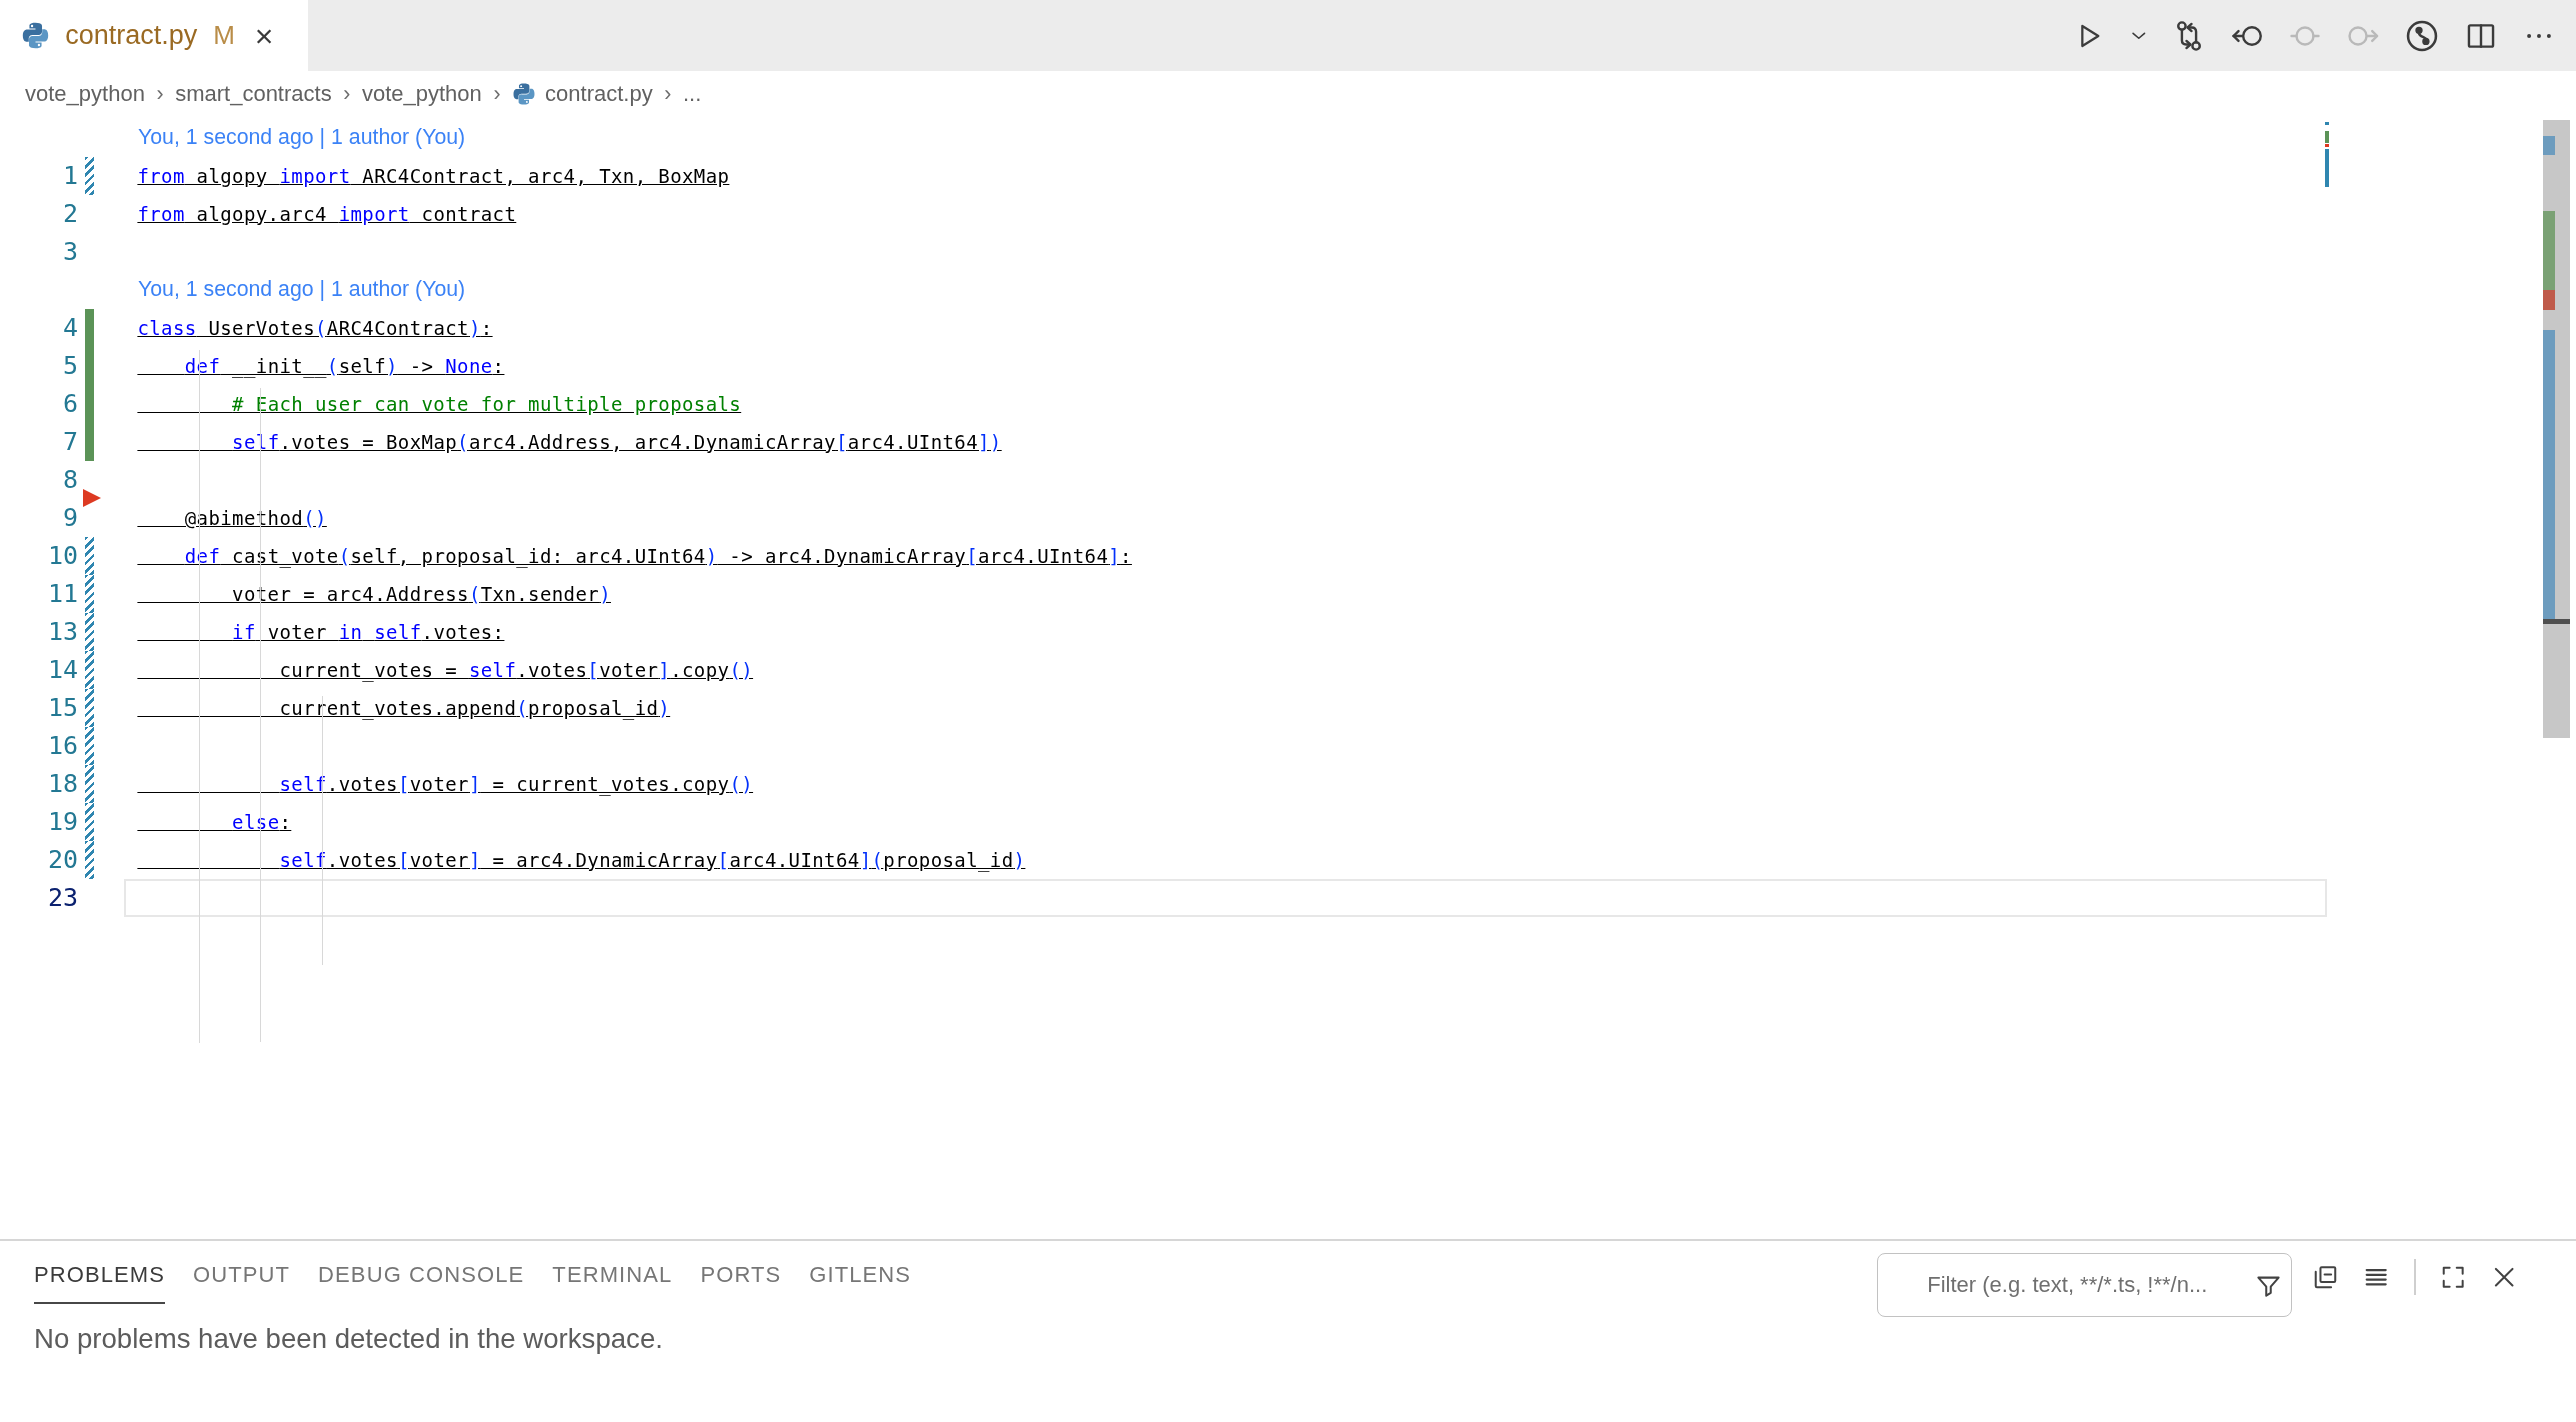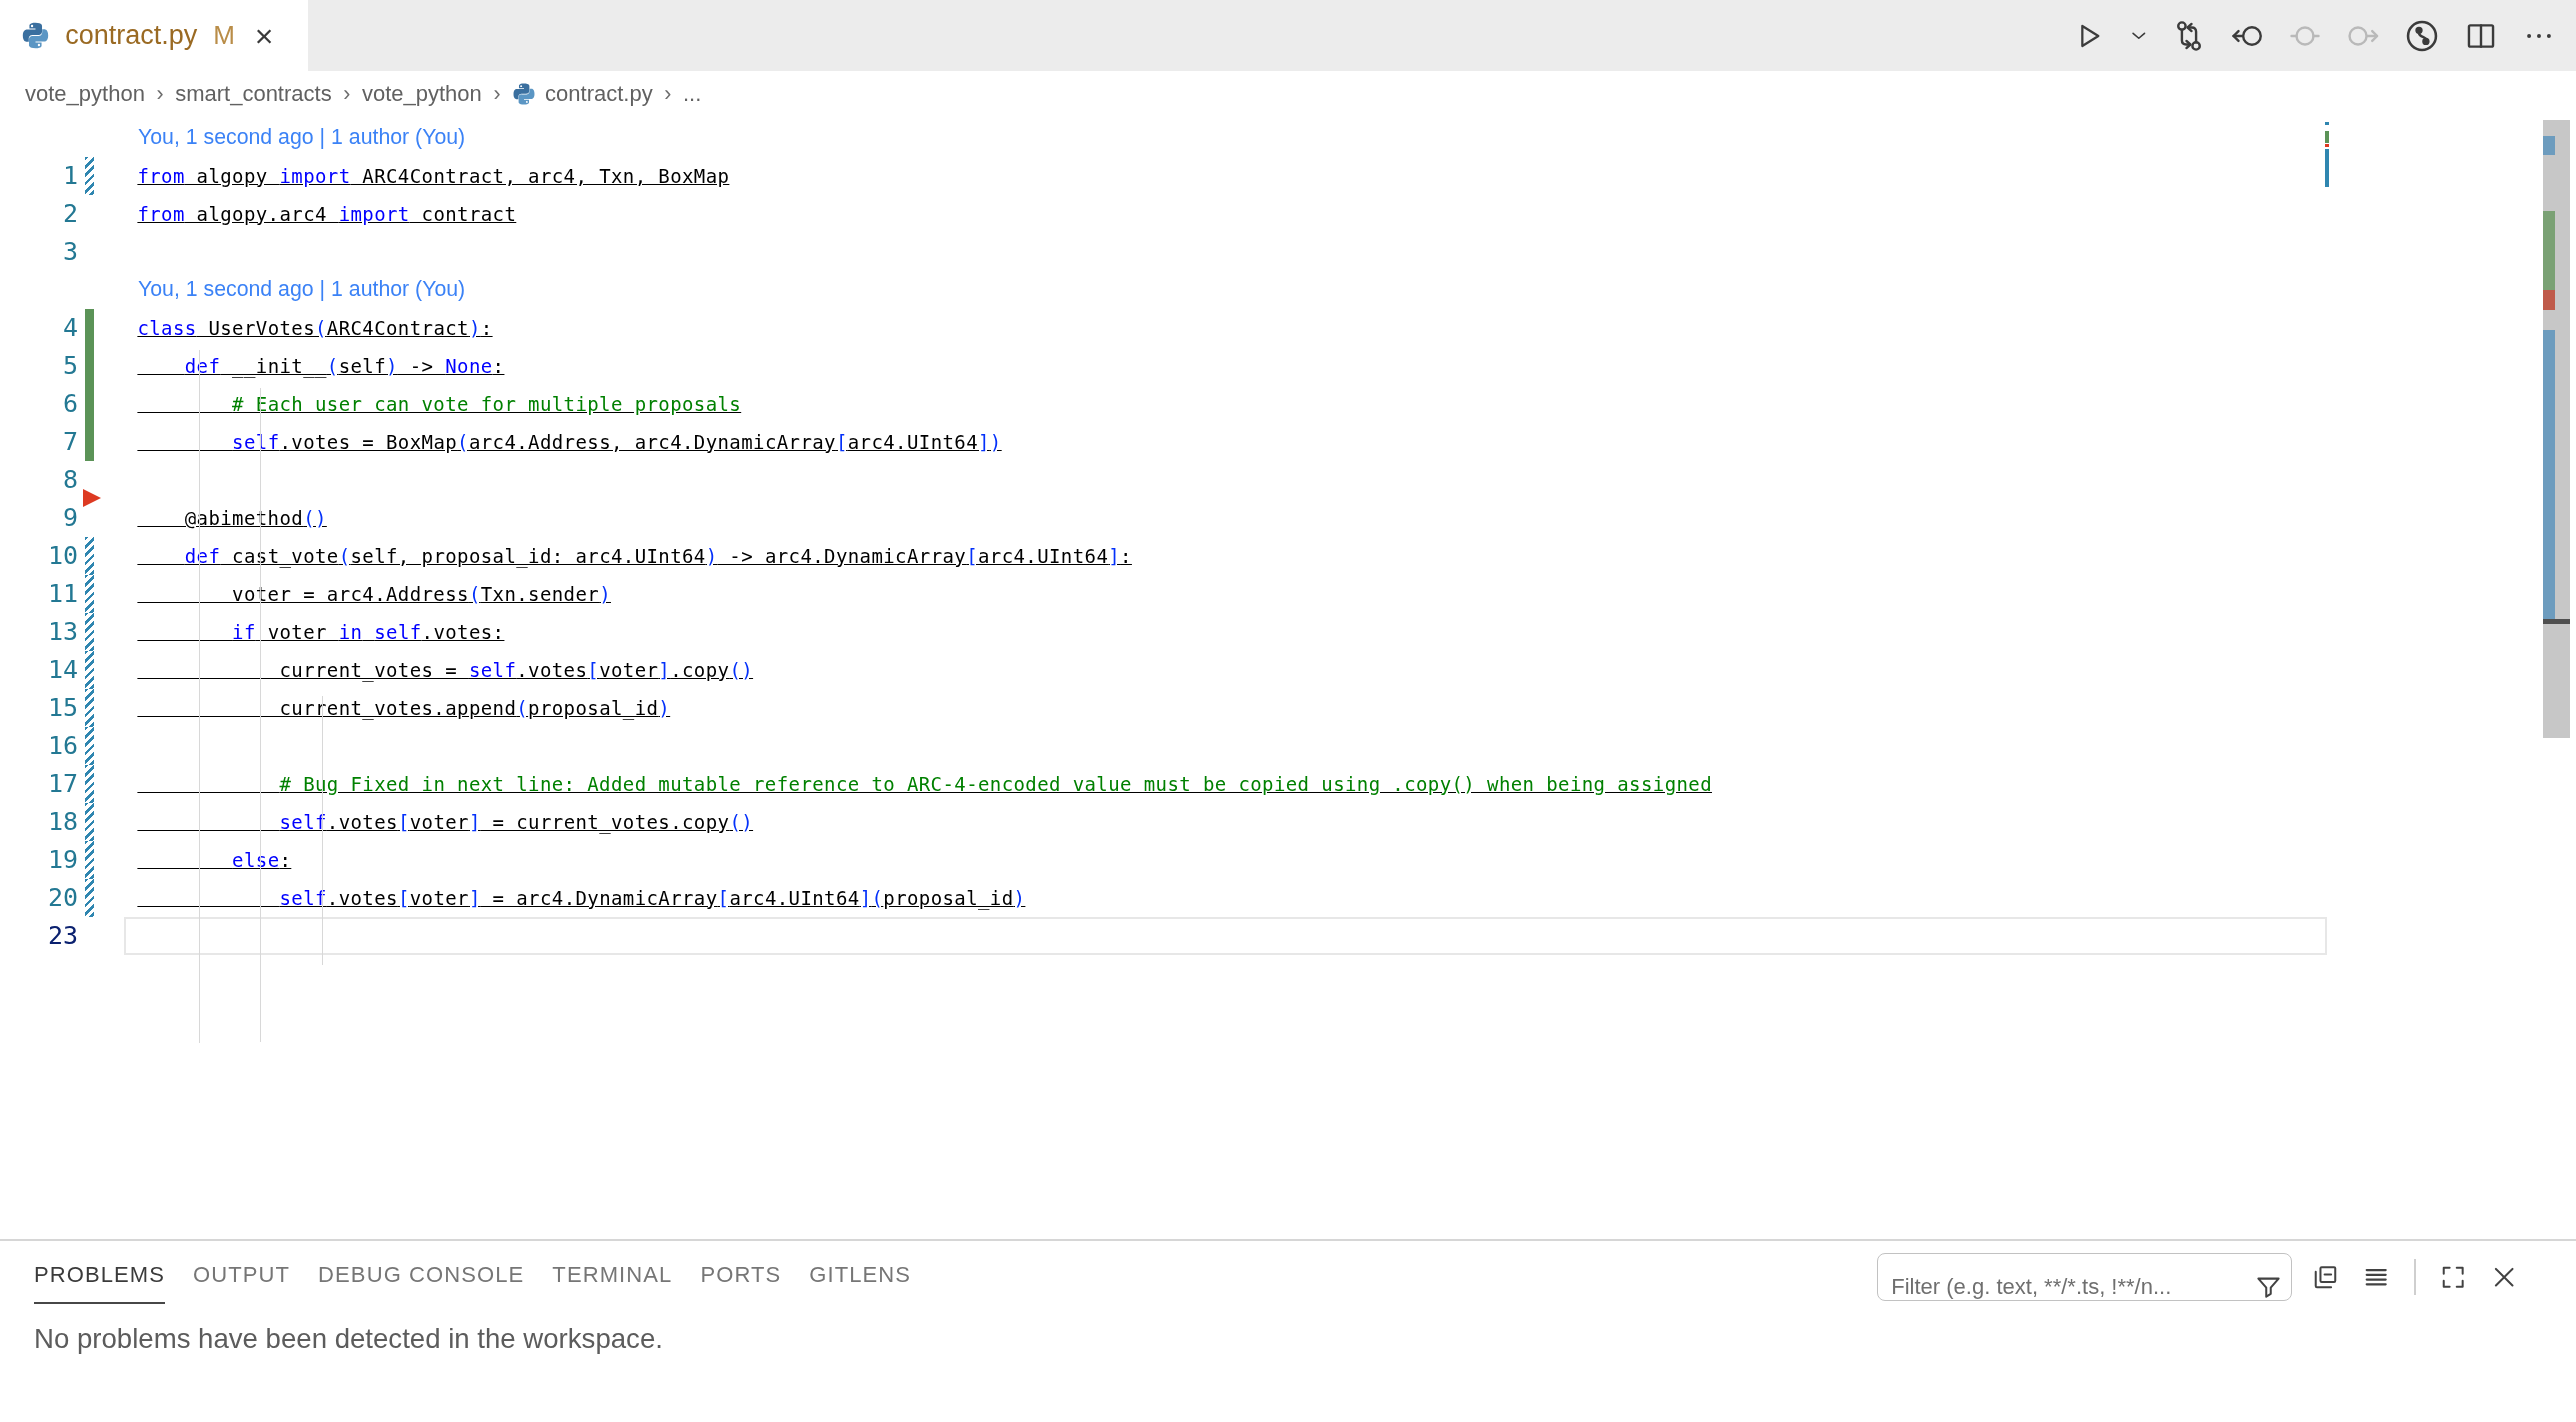--- a/index.html
+++ b/index.html
@@ -59,22 +59,22 @@
   .ruler .cursor{position:absolute;left:0;width:27px;height:5.3px;background:#4f4f4f;}
 
   
   .panel-divider{position:absolute;top:1239px;left:0;width:2576px;height:1.8px;background:#d6d6d6;}
   .panel{position:absolute;top:1241px;left:0;width:2576px;height:181px;background:#fff;}
   .panel-tabs{position:absolute;top:21.3px;left:34px;display:flex;gap:28px;}
   .ptab{font-size:22px;letter-spacing:1.1px;color:#767676;padding-bottom:13.3px;cursor:pointer;white-space:nowrap;}
   .ptab.active{color:#3b3b3b;border-bottom:2.7px solid #474747;}
   .panel-message{position:absolute;top:82px;left:34px;font-size:27.6px;color:#5c5c5c;}
 
-  .filter-wrap{position:absolute;top:12.4px;left:1877px;width:415px;height:48px;border:1.8px solid #c2c2c2;
-               border-radius:8px;display:flex;align-items:flex-end;box-sizing:border-box;background:#fff;}
+  .filter-wrap{position:absolute;top:12.4px;left:1877px;width:415px;height:64px;border:1.8px solid #c2c2c2;
+               border-radius:8px;display:flex;align-items:center;box-sizing:border-box;background:#fff;padding-left:36px;}
   .filter-wrap input{flex:1;border:none;outline:none;font-size:22px;color:#444;padding:0 0 0 13.3px;
                      font-family:"Liberation Sans",sans-serif;background:transparent;min-width:0;}
   .filter-wrap input::placeholder{color:#6f6f6f;opacity:1;}
   .filter-funnel{flex:none;margin-right:9px;display:flex;}
   .panel-actions{position:absolute;top:12.4px;left:2311px;height:48px;display:flex;align-items:center;gap:23px;}
   .pa-sep{width:1.8px;height:36px;background:#cfcfcf;}
 </style>
 </head>
 <body style="--c-keyword: #0000ff; --c-comment: #008000; --c-default: #000000; --c-bracket: #0431fa; --c-lnum: #237893; --c-added: #5b9357; --c-modified: #2f86b0; --c-deleted: #dd3a22; --c-mod-label: #9a6a23;">
 
@@ -270,27 +270,20 @@
         <span class="marker modified"></span>
         <span class="body">
           <span class="code-text"><span class="tk-d">            current_votes.append</span><span class="tk-b">(</span><span class="tk-d">proposal_id</span><span class="tk-b">)</span></span>
         </span>
       </div>
       <div class="row code">
         <span class="ln">16</span>
         <span class="marker modified"></span>
         <span class="body">
           <span class="code-text"></span>
-        </span>
-      </div>
-      <div class="row code">
-        <span class="ln">17</span>
-        <span class="marker modified"></span>
-        <span class="body">
-          <span class="code-text"><span class="tk-d">            </span><span class="tk-c"># Bug Fixed in next line: Added mutable reference to ARC-4-encoded value must be copied using .copy() when being assigned</span></span>
         </span>
       </div>
       <div class="row code">
         <span class="ln">18</span>
         <span class="marker modified"></span>
         <span class="body">
           <span class="code-text"><span class="tk-d">            </span><span class="tk-k">self</span><span class="tk-d">.votes</span><span class="tk-b">[</span><span class="tk-d">voter</span><span class="tk-b">]</span><span class="tk-d"> = current_votes.copy</span><span class="tk-b">()</span></span>
         </span>
       </div>
       <div class="row code">

